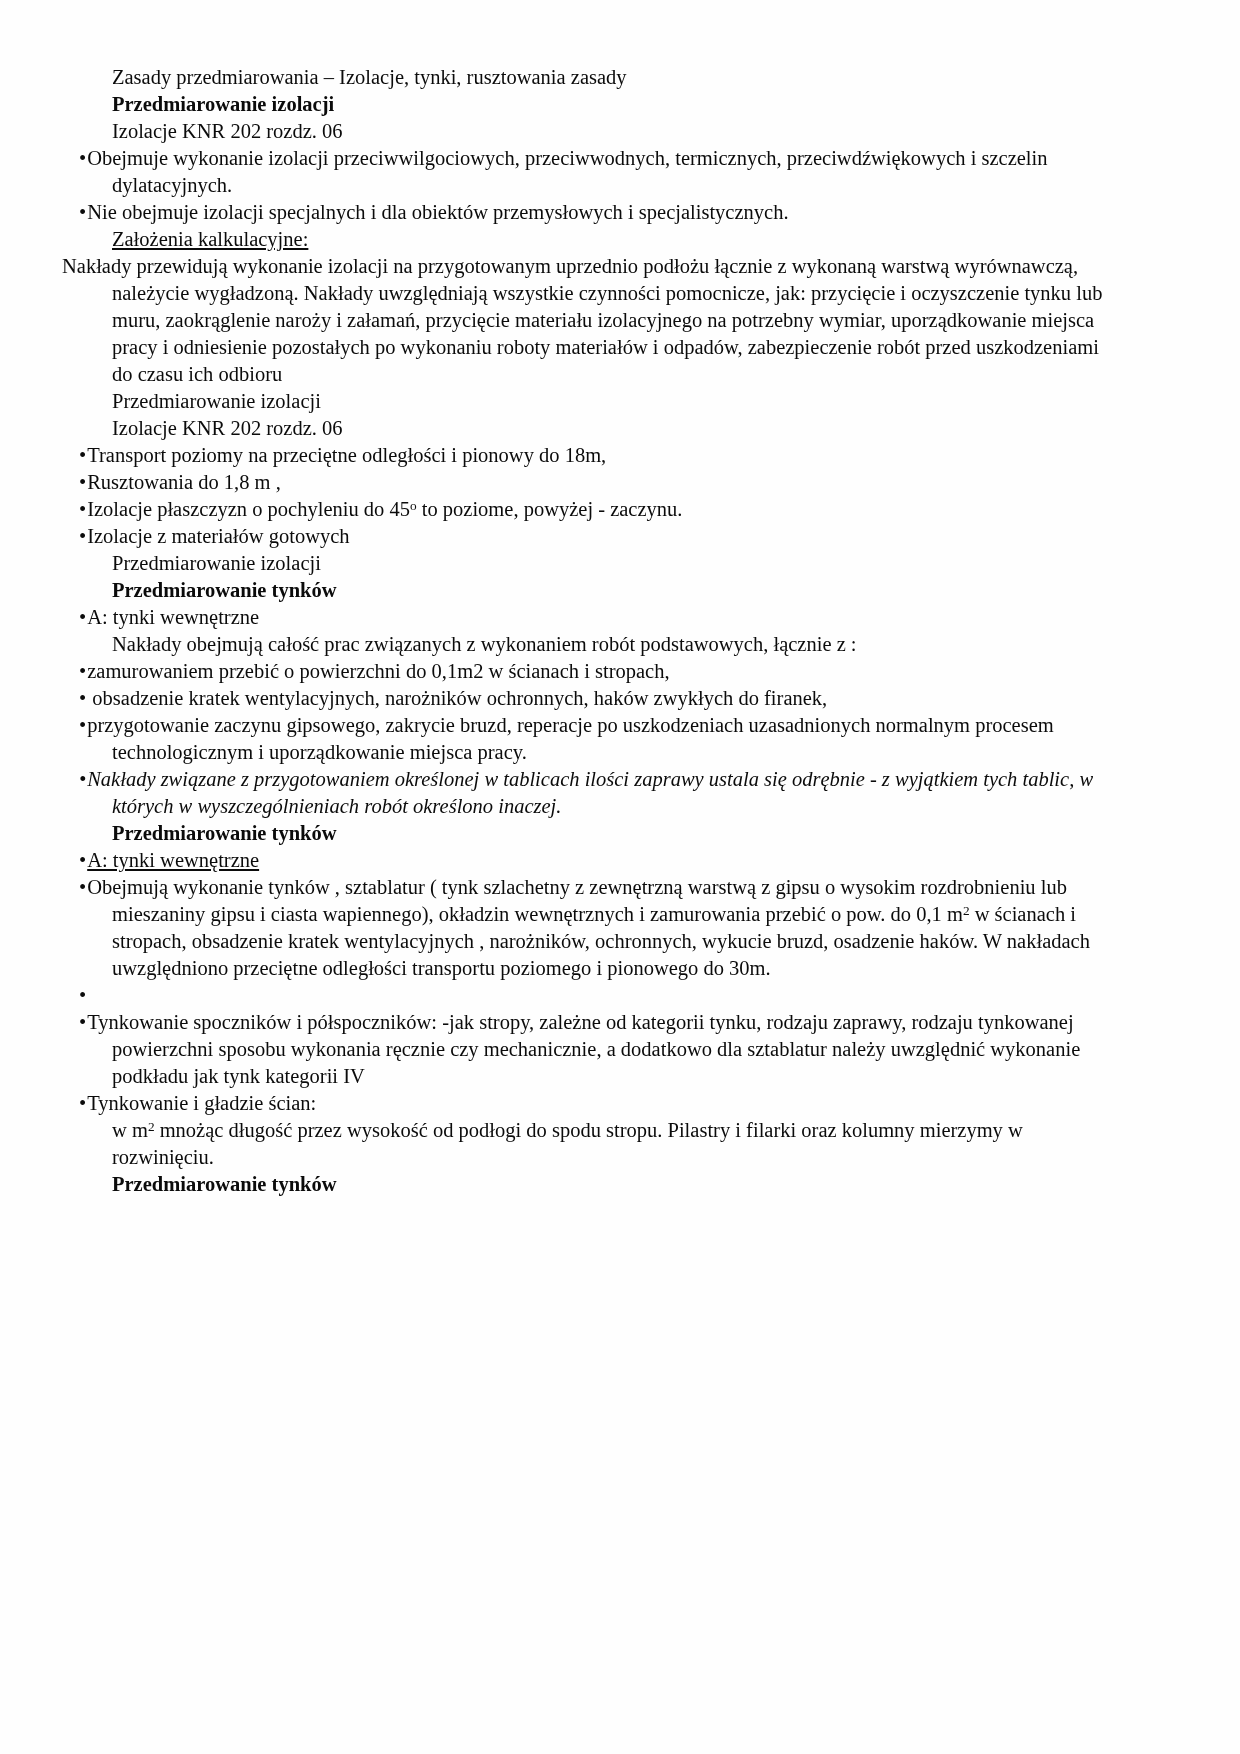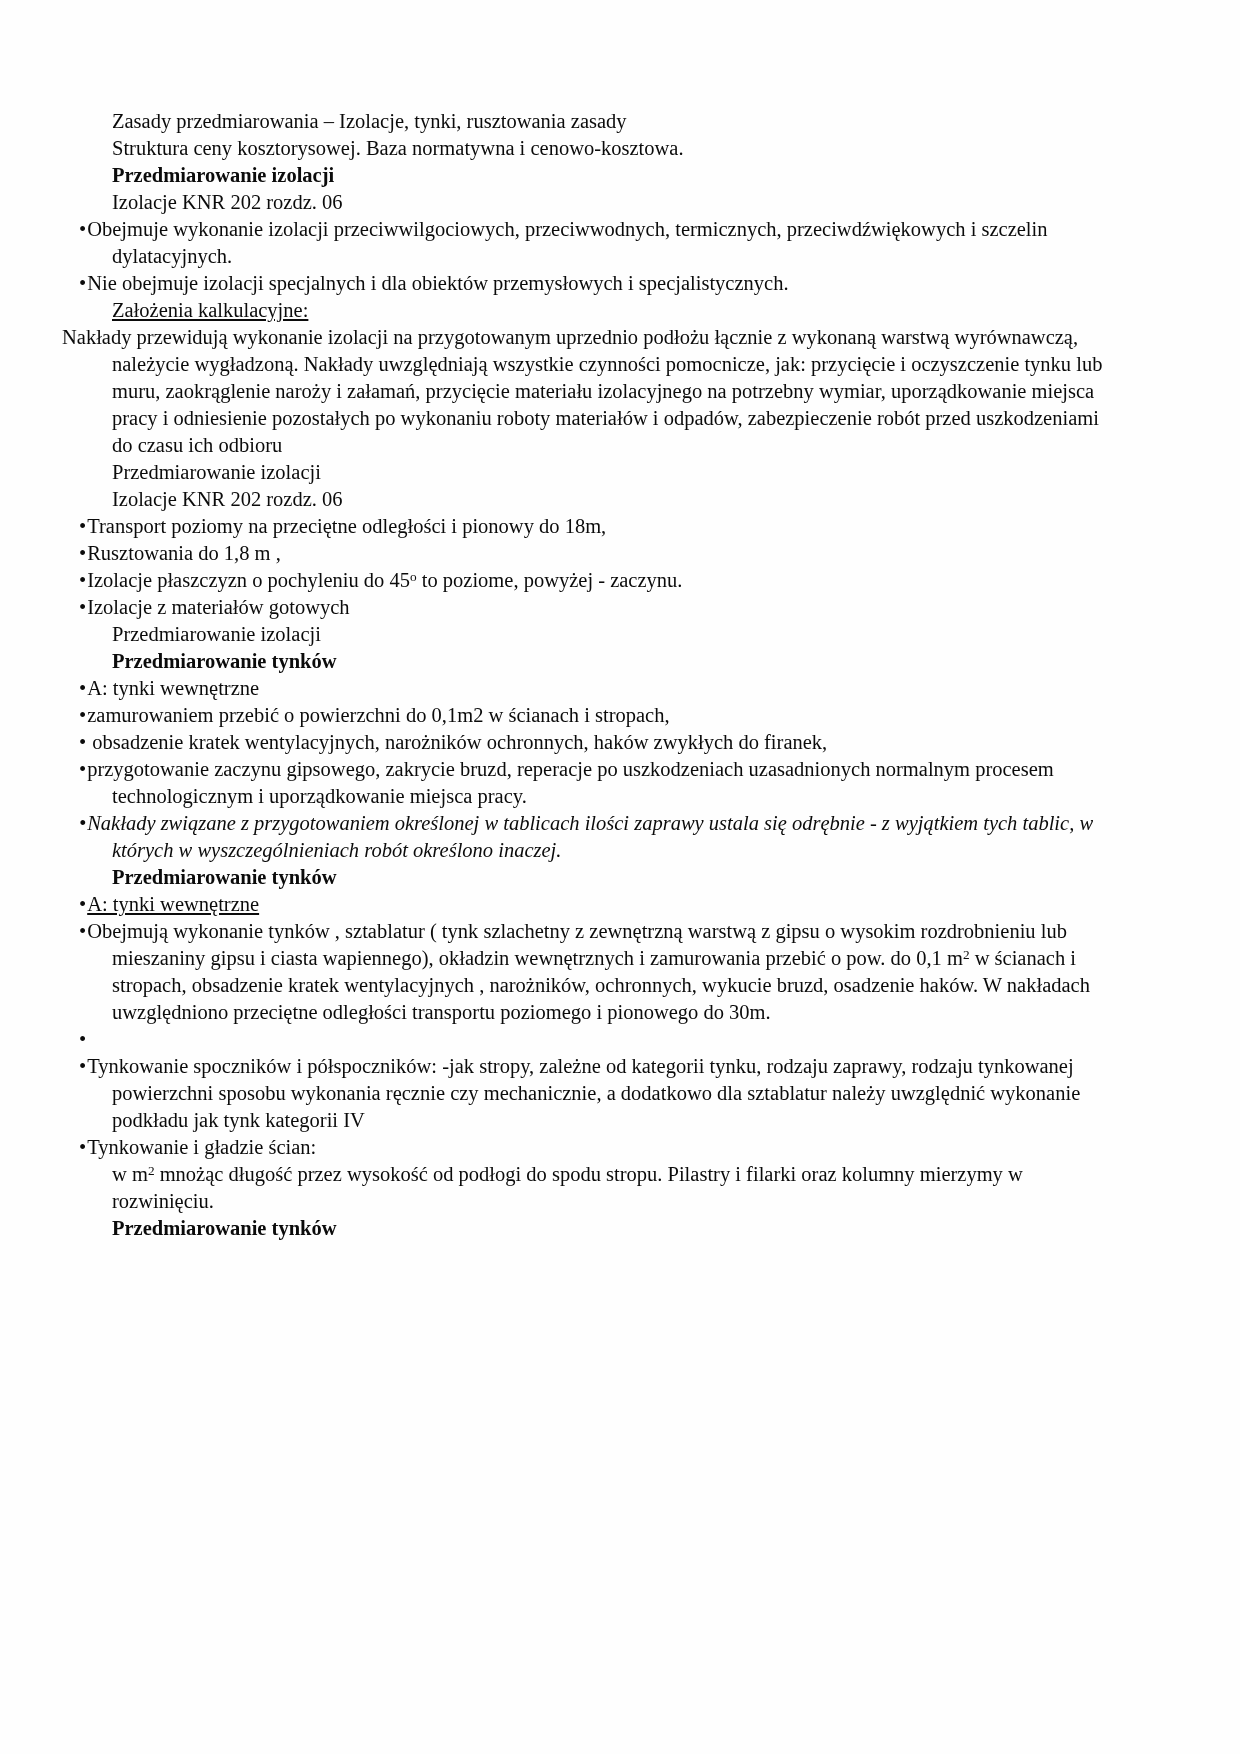--- a/index.html
+++ b/index.html
@@ -6,21 +6,21 @@
     margin: 0;
     padding: 0;
     background: #ffffff;
   }
   .page {
     position: relative;
     width: 1240px;
     min-height: 1754px;
     box-sizing: border-box;
     background: #fefefe;
-    padding: 108px 118px 60px 112px;
+    padding: 64px 118px 60px 112px;
     font-family: "Liberation Serif", "DejaVu Serif", serif;
     font-size: 20.5px;
     line-height: 27px;
     color: #0b0b0b;
   }
   .page p {
     margin: 0;
     padding: 0;
   }
   .bold { font-weight: bold; }
@@ -50,21 +50,20 @@
     top: -0.45em;
     line-height: 0;
   }
 </style>
 </head>
 <body>
 
 <main class="page">
 
   <p>Zasady przedmiarowania – Izolacje, tynki, rusztowania zasady</p>
-  <p>Struktura ceny kosztorysowej. Baza normatywna i cenowo-kosztowa.</p>
   <p class="bold">Przedmiarowanie izolacji</p>
   <p>Izolacje KNR 202 rozdz. 06</p>
 
   <p class="bullet"><span class="bm">•</span><span>Obejmuje wykonanie izolacji przeciwwilgociowych, przeciwwodnych, termicznych, przeciwdźwiękowych i szczelin dylatacyjnych.</span></p>
   <p class="bullet"><span class="bm">•</span><span>Nie obejmuje izolacji specjalnych i dla obiektów przemysłowych i specjalistycznych.</span></p>
 
   <p><span class="u">Założenia kalkulacyjne:</span></p>
 
   <p class="hang">Nakłady przewidują wykonanie izolacji na przygotowanym uprzednio podłożu łącznie z wykonaną warstwą wyrównawczą, należycie wygładzoną. Nakłady uwzględniają wszystkie czynności pomocnicze, jak: przycięcie i oczyszczenie tynku lub muru, zaokrąglenie naroży i załamań, przycięcie materiału izolacyjnego na potrzebny wymiar, uporządkowanie miejsca pracy i odniesienie pozostałych po wykonaniu roboty materiałów i odpadów, zabezpieczenie robót przed uszkodzeniami do czasu ich odbioru</p>
 
@@ -72,20 +71,21 @@
   <p>Izolacje KNR 202 rozdz. 06</p>
 
   <p class="bullet"><span class="bm">•</span><span>Transport poziomy na przeciętne odległości i pionowy do 18m,</span></p>
   <p class="bullet"><span class="bm">•</span><span>Rusztowania do 1,8 m ,</span></p>
   <p class="bullet mts"><span class="bm">•</span><span>Izolacje płaszczyzn o pochyleniu do 45</span><span class="sup">o</span><span> to poziome, powyżej  - zaczynu.</span></p>
   <p class="bullet"><span class="bm">•</span><span>Izolacje z materiałów gotowych</span></p>
 
   <p class="mt2">Przedmiarowanie izolacji</p>
   <p class="bold">Przedmiarowanie tynków</p>
   <p class="bullet"><span class="bm">•</span><span>A: tynki wewnętrzne</span></p>
+  <p>Nakłady obejmują całość prac związanych z wykonaniem robót podstawowych, łącznie z :</p>
 
   <p class="bullet"><span class="bm">•</span><span>zamurowaniem przebić o powierzchni do 0,1m2 w ścianach i stropach,</span></p>
   <p class="bullet"><span class="bm">•</span><span> obsadzenie kratek wentylacyjnych, narożników ochronnych, haków zwykłych do firanek,</span></p>
   <p class="bullet"><span class="bm">•</span><span>przygotowanie zaczynu gipsowego, zakrycie bruzd, reperacje po uszkodzeniach uzasadnionych normalnym procesem technologicznym i uporządkowanie miejsca pracy.</span></p>
   <p class="bullet i"><span class="bm">•</span><span>Nakłady związane z przygotowaniem określonej w tablicach ilości zaprawy ustala się odrębnie - z wyjątkiem tych tablic, w których w wyszczególnieniach robót określono inaczej.</span></p>
 
   <p class="bold mt2">Przedmiarowanie tynków</p>
   <p class="bullet"><span class="bm">•</span><span class="u">A: tynki wewnętrzne</span></p>
   <p class="bullet"><span class="bm">•</span><span>Obejmują wykonanie tynków , sztablatur ( tynk szlachetny z zewnętrzną warstwą z gipsu o wysokim rozdrobnieniu lub mieszaniny gipsu i ciasta wapiennego), okładzin wewnętrznych i zamurowania przebić o pow. do 0,1 m</span><span class="sup">2</span><span> w  ścianach i stropach, obsadzenie kratek wentylacyjnych , narożników, ochronnych, wykucie bruzd, osadzenie haków. W nakładach uwzględniono przeciętne odległości transportu poziomego i pionowego do 30m.</span></p>
   <p class="bullet"><span class="bm">•</span><span></span></p>

